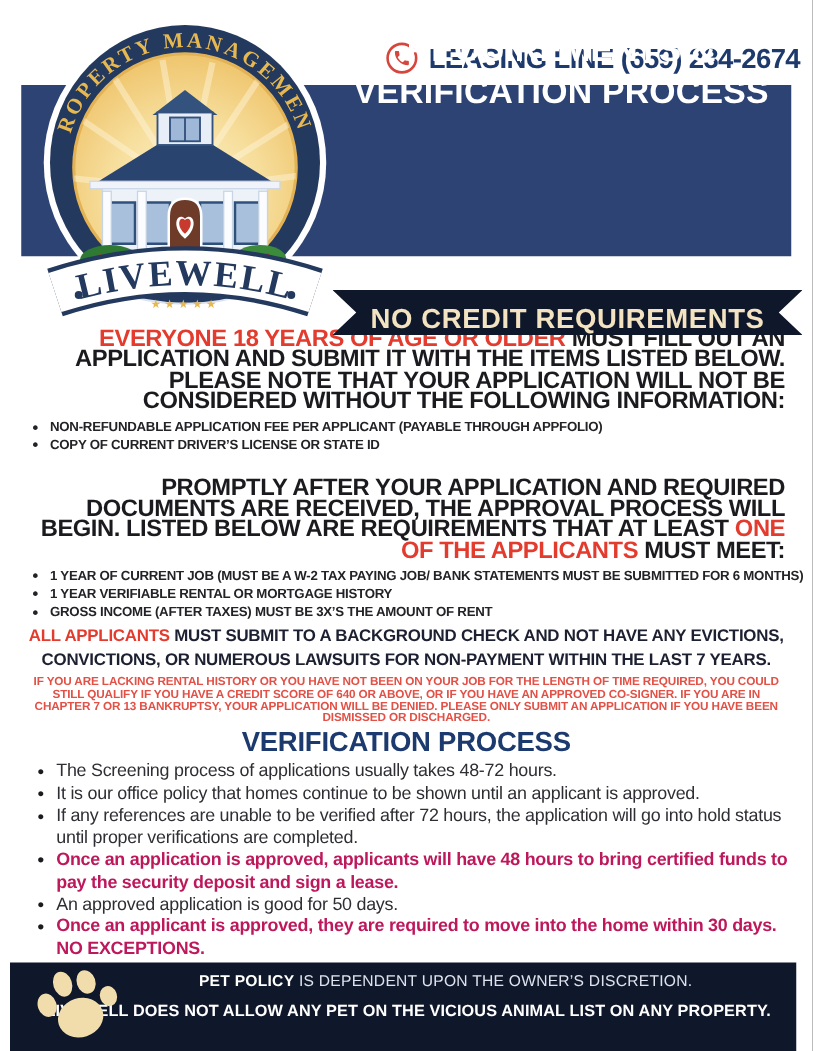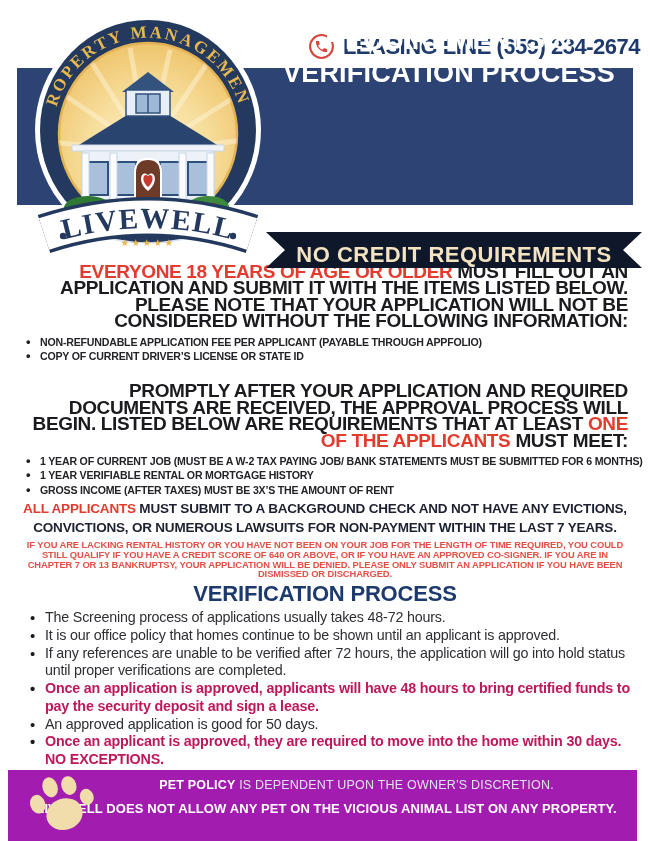--- a/index.html
+++ b/index.html
@@ -39,21 +39,21 @@
   .disclaimer{margin:3px 2px 0;text-align:center;font-weight:700;font-size:9.4px;line-height:9.8px;
     letter-spacing:-.1px;color:#e25046;}
   h2.vp{margin:2px 0 0;text-align:center;font-size:22px;line-height:25px;font-weight:700;
     color:#1c3a6d;letter-spacing:-.2px;}
   ul.vlist{margin-top:3px;padding-left:10px;}
   ul.vlist li{position:relative;padding-left:17px;font-size:14.3px;line-height:17.7px;
     color:#2e2e34;letter-spacing:-.2px;}
   ul.vlist li::before{content:"\2022";position:absolute;left:2px;font-size:15px;color:#1b1b1f;}
   ul.vlist li.b{font-weight:700;color:#be185d;}
   
-  .footer{position:absolute;left:8px;top:770px;width:629px;height:71px;background:#a21caf;color:#fff;}
+  .footer{position:absolute;left:8px;top:770px;width:629px;height:71px;background:#0f172a;color:#fff;}
   .footer .paw{position:absolute;left:20px;top:2px;}
   .ftext{margin:8px 20px 0 88px;text-align:center;}
   .fline1{font-size:12.5px;letter-spacing:.2px;color:#dfe3ee;}
   .fline1 b{color:#ffffff;font-weight:700;}
   .fline2{margin-top:3px;font-size:13px;font-weight:700;letter-spacing:.1px;color:#ffffff;}
   .fline3{margin-top:9px;font-size:13px;font-weight:700;letter-spacing:.1px;color:#ffffff;
     margin-left:-60px;}
 </style>
 </head>
 <body>

